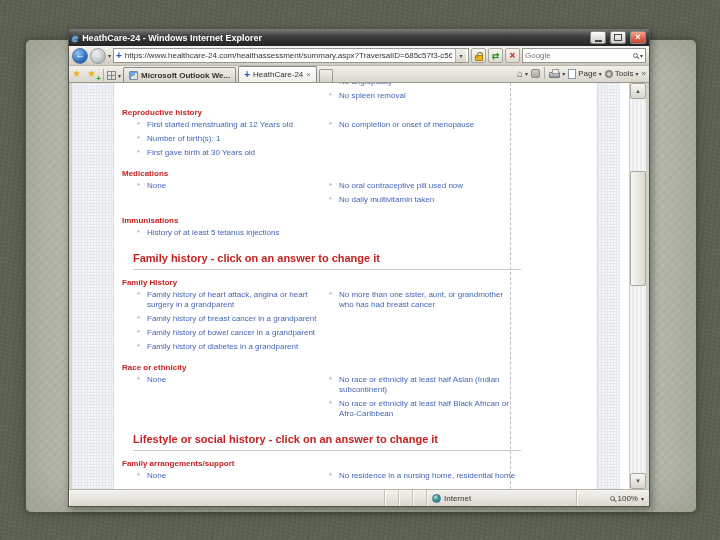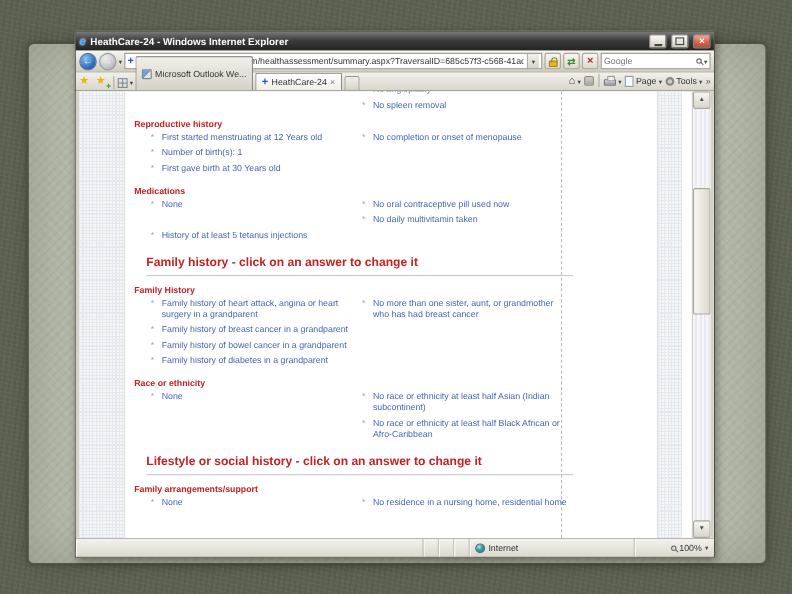--- a/index.html
+++ b/index.html
@@ -63,21 +63,21 @@
   .addr-drop { flex:none; width:11px; height:13px; background:linear-gradient(#f2f1ec,#d6d3c9);
     border-left:1px solid #b5b2a8; display:flex; align-items:center; justify-content:center; }
   .toolbtn { width:15px; height:15px; border:1px solid #a9a69c; border-radius:2px;
     background:linear-gradient(#f7f6f2,#dcd9cf); display:flex; align-items:center; justify-content:center; flex:none; }
   .lockicon { width:8px; height:6px; background:#e9b51e; border:1px solid #a8820e; border-radius:1px; position:relative; margin-top:4px; }
   .lockicon:before { content:''; position:absolute; top:-4px; left:1px; width:4px; height:4px;
     border:1px solid #8f7a18; border-bottom:none; border-radius:3px 3px 0 0; }
   .refresh-glyph { color:#3a8f2e; font-size:9px; font-weight:bold; }
   .stop-glyph { color:#c0281e; font-size:10px; font-weight:bold; }
   .search {
-    width:100px; height:15px; background:#fff; border:1px solid #98958c;
+    width:124px; height:15px; background:#fff; border:1px solid #98958c;
     display:flex; align-items:center; padding:0 2px; gap:2px; flex:none;
   }
   .search input { flex:1; min-width:0; border:none; outline:none; font-size:8px; color:#333;
     font-family:"Liberation Sans",sans-serif; background:transparent; }
   .mag { width:5px; height:5px; border:1px solid #6e6e6e; border-radius:50%; position:relative; flex:none; }
   .mag:after { content:''; position:absolute; width:4px; height:1px; background:#6e6e6e;
     transform:rotate(45deg); right:-3px; bottom:-1px; }
 
   
   .tabrow {
@@ -87,23 +87,23 @@
   }
   .fav-star { color:#e8b420; font-size:10px; line-height:12px; }
   .star-wrap { position:relative; width:13px; height:14px; }
   .star-wrap .plus { position:absolute; right:-1px; bottom:0; color:#2f9e28; font-size:8px; font-weight:bold; line-height:7px; }
   .vsep { width:1px; height:12px; background:#b0ad a3; background:#b0ada3; margin:0 1px 1px; }
   .qtabs { width:9px; height:9px; border:1px solid #7f8896; margin-bottom:2px;
     background:linear-gradient(#dfe6f2,#b9c6dc);
     background-image:linear-gradient(#7f8896,#7f8896),linear-gradient(#7f8896,#7f8896);
     background-size:1px 100%,100% 1px; background-position:center,center; background-repeat:no-repeat; }
   .tab {
-    height:31px; display:flex; align-items:center; gap:3px; padding:0 5px;
+    height:15px; display:flex; align-items:center; gap:3px; padding:0 5px;
     border:1px solid #8b8b84; border-bottom:none; border-radius:2px 2px 0 0;
-    background:linear-gradient(#f0efe9,#d5d2c8); white-space:nowrap;
+    background:linear-gradient(#f0efe9,#d5d2c8); white-space:nowrap;font-weight:bold;
   }
   .tab.active { background:linear-gradient(#ffffff,#efeee9); height:16px; font-weight:normal; }
   .tab .ticon { width:9px; height:9px; flex:none; border-radius:1px;
     background:linear-gradient(135deg,#6fa3e0 50%, #e8e3d2 50%); border:1px solid #7a8aa0; }
   .tab .tclose { color:#777; font-size:8px; }
   .newtab { width:14px; height:13px; border:1px solid #9a978d; border-bottom:none; border-radius:2px 2px 0 0;
     background:linear-gradient(#f0efe9,#d5d2c8); }
   .cmd { display:flex; align-items:center; gap:3px; margin-left:auto; padding-bottom:2px; }
   .cmditem { display:flex; align-items:center; gap:2px; color:#333; }
   .home-glyph { font-size:10px; line-height:10px; color:#4a4a4a; }
@@ -311,20 +311,21 @@
                 <span class="blt">*</span>
                 <span class="itxt">No oral contraceptive pill used now</span>
               </li>
             <li class="item">
                 <span class="blt">*</span>
                 <span class="itxt">No daily multivitamin taken</span>
               </li>
           </ul>
         </div>
 
+        <div class="sec-h">Immunisations</div>
         <div class="row2">
           <ul class="colL">
             <li class="item">
                 <span class="blt">*</span>
                 <span class="itxt">History of at least 5 tetanus injections</span>
               </li>
           </ul>
         </div>
 
         <div class="big-h">Family history - click on an answer to change it</div>

